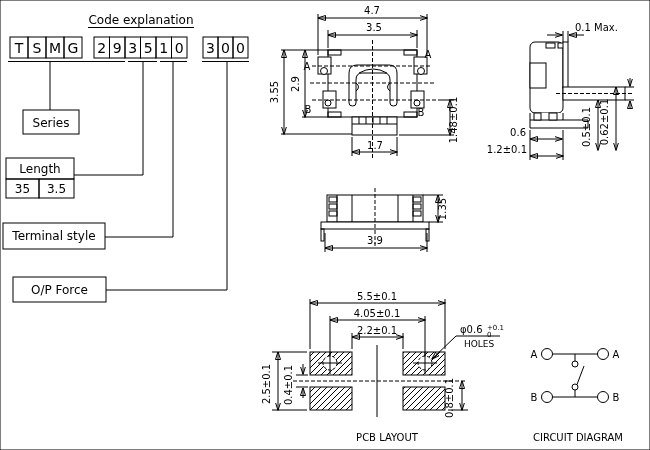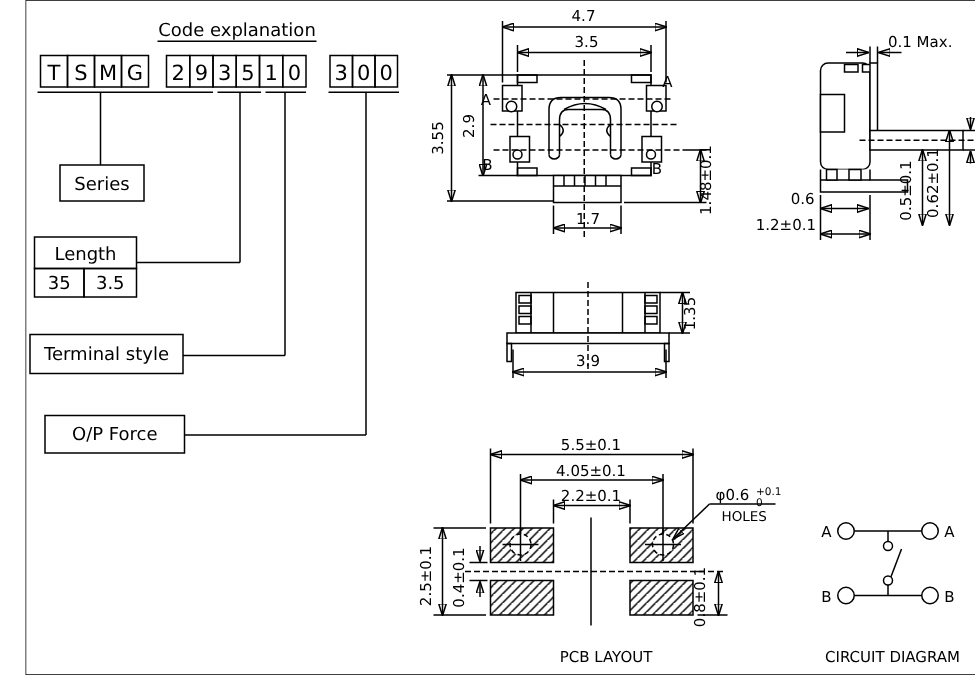--- a/index.html
+++ b/index.html
@@ -1,16 +1,16 @@
 <!DOCTYPE html>
 <html><head>
 <meta charset="utf-8">
 <style>
   html,body{margin:0;padding:0;background:#fff;}
-  #stage{position:relative;width:520px;height:450px;background:#fff;font-family:"DejaVu Sans",sans-serif;padding-left:17px;}
+  #stage{position:relative;width:520px;height:450px;background:#fff;font-family:"DejaVu Sans",sans-serif;}
   svg{display:block;}
   svg line, svg path, svg rect, svg circle, svg polyline{stroke:#000;fill:none;stroke-width:1;}
   svg text{fill:#000;stroke:none;font-family:"DejaVu Sans",sans-serif;font-size:10px;}
   .mid{text-anchor:middle;}
   .end{text-anchor:end;}
   .t12{font-size:12px;}
   .t14{font-size:14px;}
   .t9{font-size:9px;}
   .t7{font-size:7px;}
   .t10{font-size:10px;}

